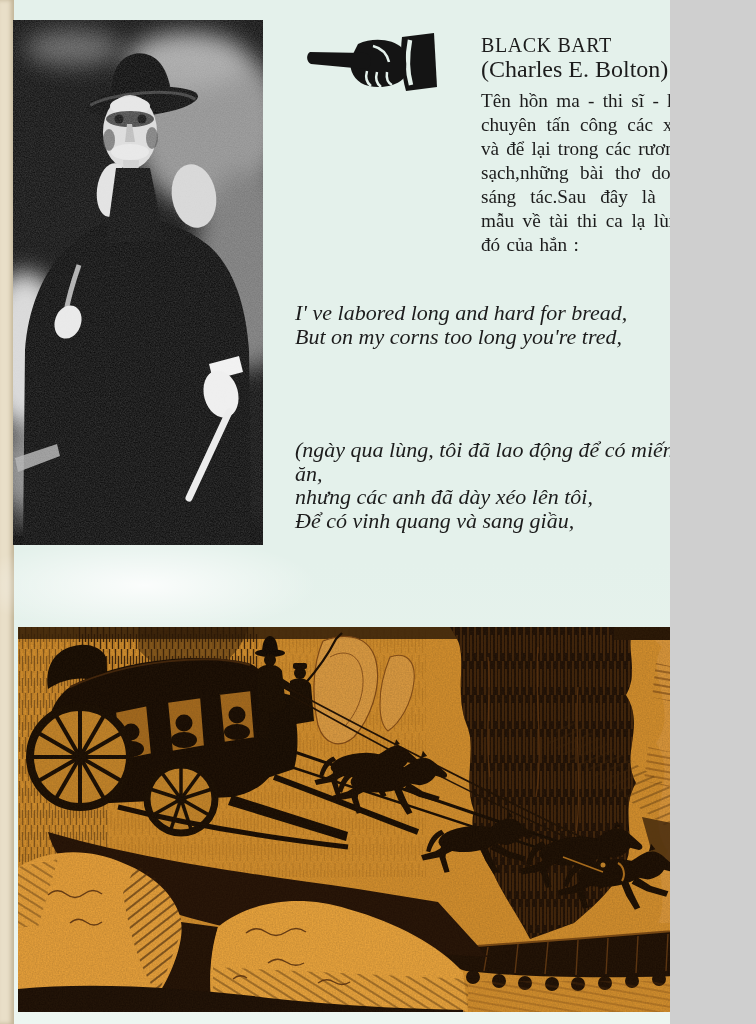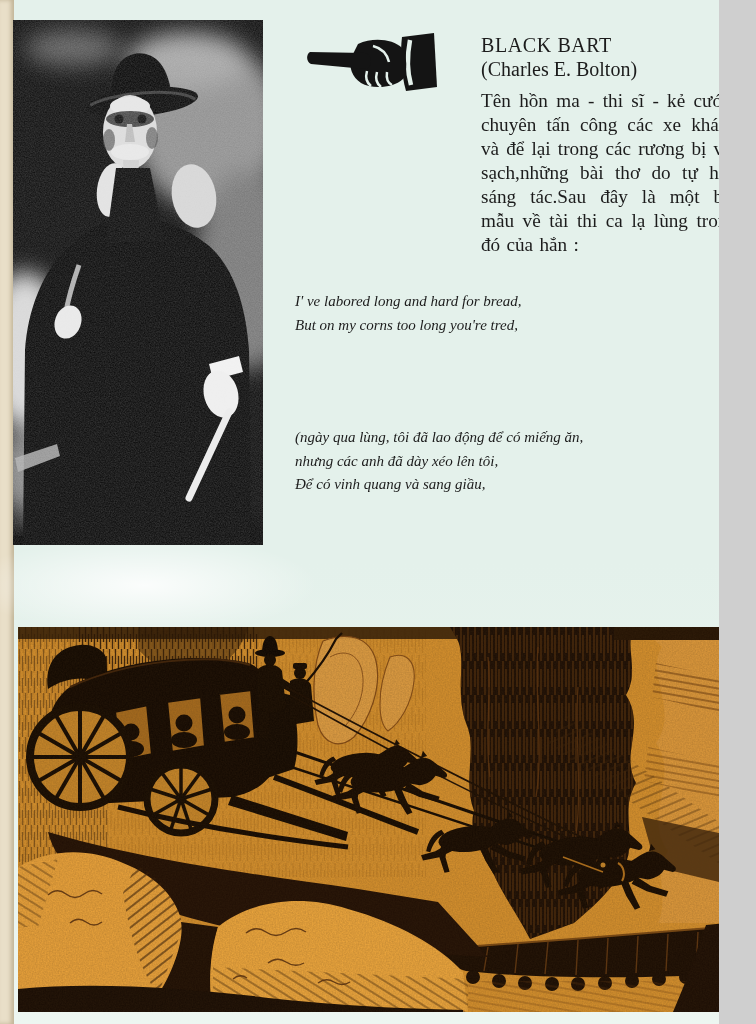--- a/index.html
+++ b/index.html
@@ -1,35 +1,36 @@
 <!DOCTYPE html>
 <html style="--page-bg: #e4f1eb; --page-bg-bottom: #edf6f1; --edge-strip: #e9dfc8; --ink: #1c1c1c; --ill-orange: #d8922e; --ill-orange-bright: #efa73d; --ill-dark: #170b03;"><head>
 <meta charset="utf-8">
 <style>
   html,body{margin:0;padding:0;background:#cfcfcf;}
   .page{
-    position:relative;width:719px;height:1024px;overflow:hidden;
+    position:relative;width:646px;height:1024px;overflow:hidden;
     background:linear-gradient(180deg,var(--page-bg,#e4f1eb) 0%,var(--page-bg,#e4f1eb) 55%,var(--page-bg-bottom,#edf6f1) 100%);
     font-family:"Liberation Serif","DejaVu Serif",serif;
     color:var(--ink,#1c1c1c);
+    padding-left:24px;
   }
   .edge-strip{position:absolute;left:0;top:0;width:14px;height:1024px;
     background:var(--edge-strip,#e9dfc8);
     box-shadow:inset -3px 0 4px rgba(120,100,60,.35);}
   .portrait{position:absolute;left:13px;top:20px;width:250px;height:525px;}
   .portrait svg{display:block;}
   .photo-glow{position:absolute;left:0px;top:535px;width:320px;height:100px;
     background:radial-gradient(ellipse at 45% 50%,rgba(255,255,255,.85),rgba(255,255,255,0) 70%);}
   .hand{position:absolute;left:303px;top:30px;width:137px;height:64px;}
   .header-block{position:absolute;left:481px;top:33px;width:258px;}
   .title{font-size:20px;line-height:24px;letter-spacing:.6px;}
-  .subtitle{font-size:20px;line-height:24px;}
+  .subtitle{font-size:24px;line-height:24px;}
   .intro{position:absolute;left:481px;top:89px;width:256px;
     font-size:19.2px;line-height:24px;text-align:justify;word-spacing:1.5px;}
-  .poem{position:absolute;font-size:15px;font-style:italic;line-height:24px;}
+  .poem{position:absolute;font-size:22px;font-style:italic;line-height:24px;margin-top:12px;}
   .poem-en{left:295px;top:289px;width:402px;}
   .poem-vi{left:295px;top:426px;width:414px;line-height:23.5px;}
   .poem .attr{font-style:normal;text-align:right;margin-top:1px;}
   .illustration{position:absolute;left:18px;top:627px;width:730px;height:385px;}
   .illustration svg{display:block;}
   .ill-bg{fill:var(--ill-orange,#d8922e);}
 </style>
 </head>
 <body>
 

